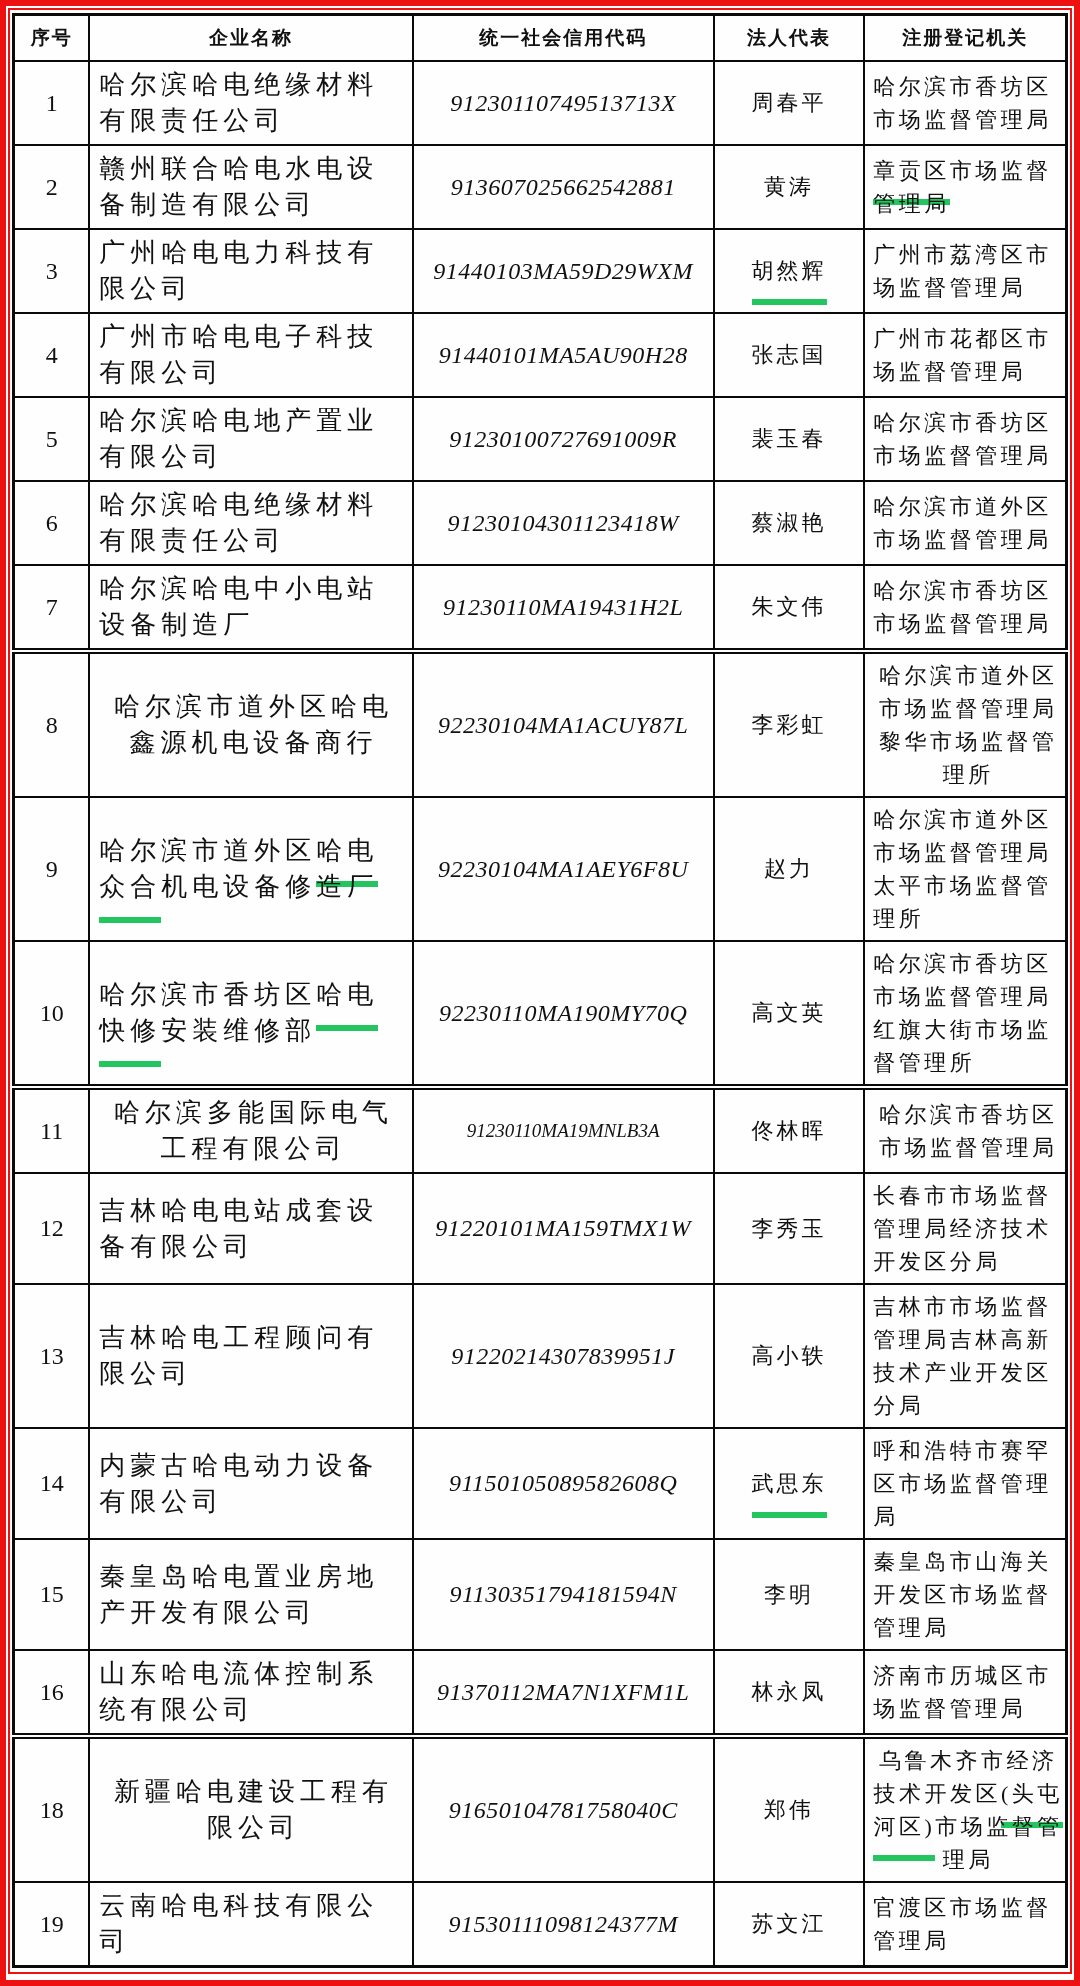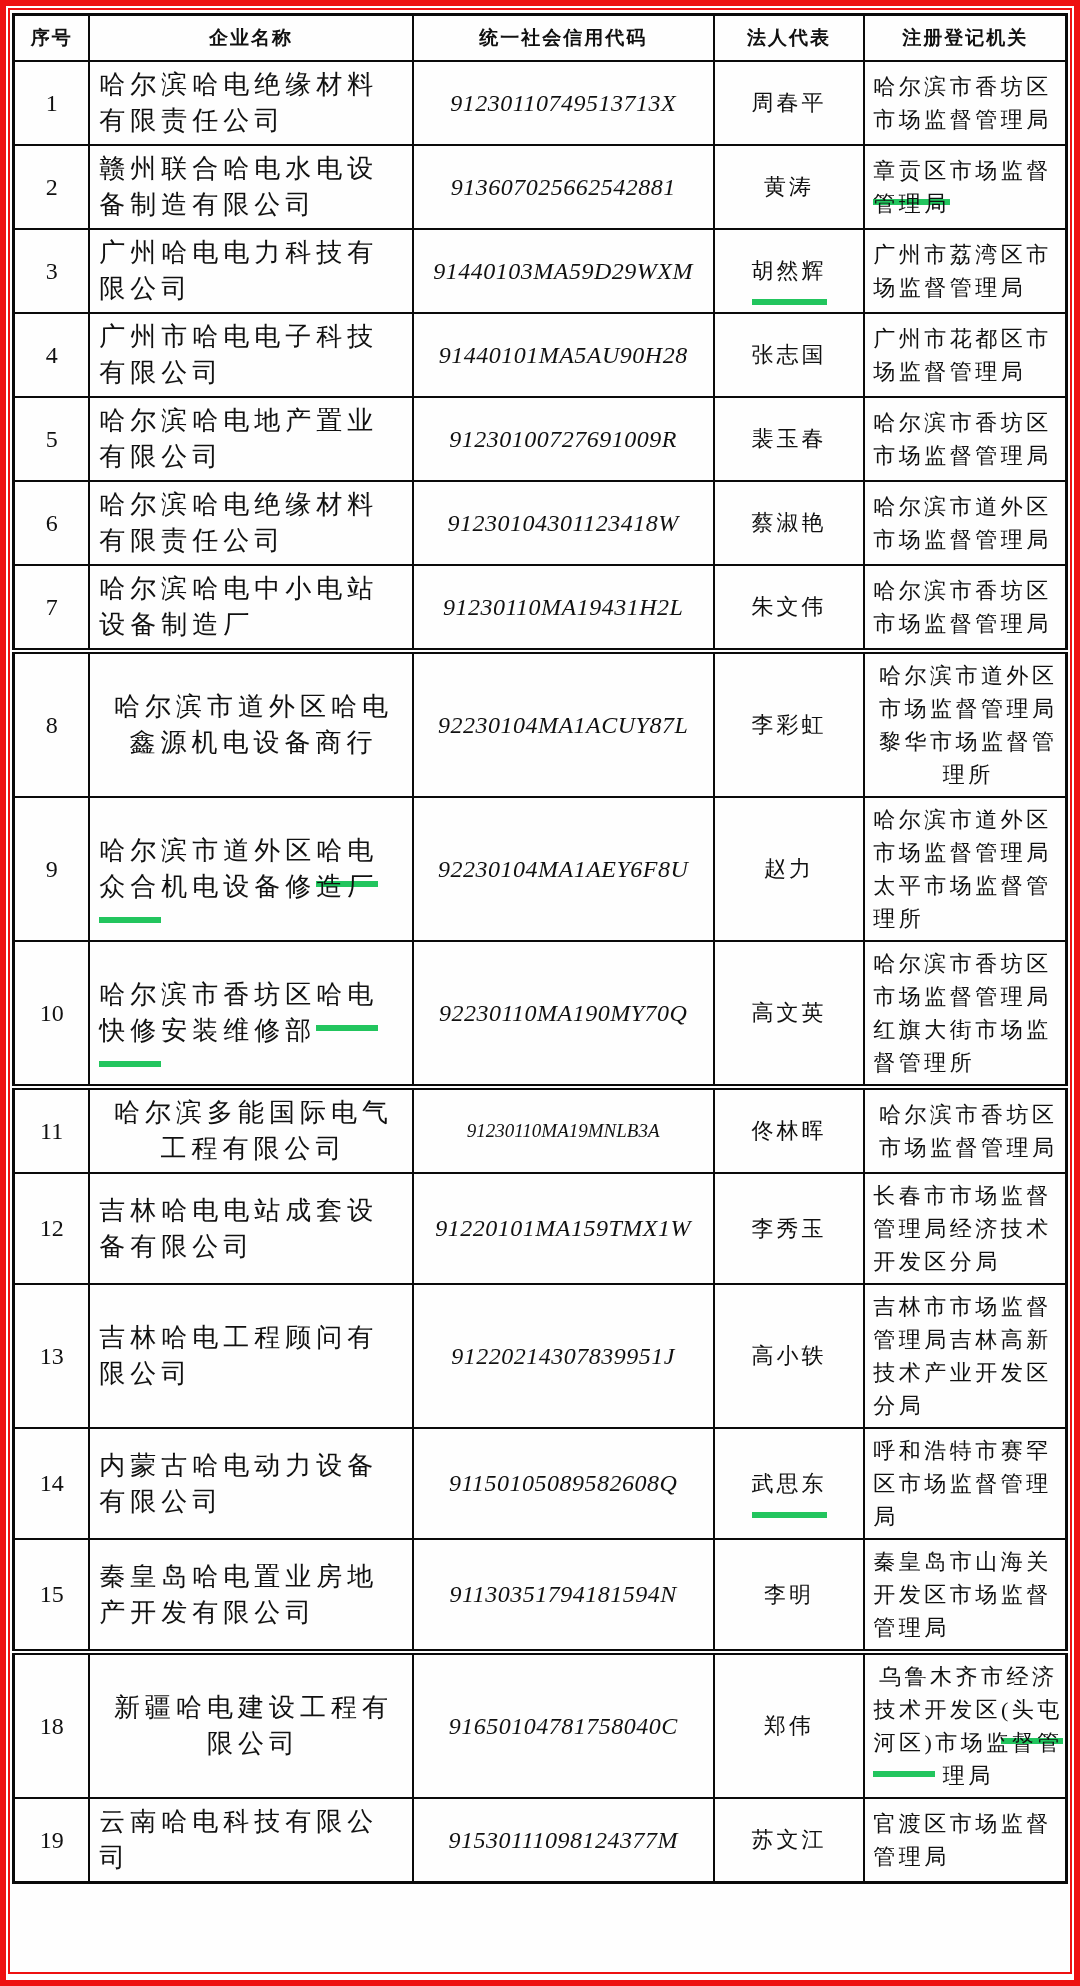--- a/index.html
+++ b/index.html
@@ -218,20 +218,27 @@
             <td class="cell-rep"><span class="u">武思东</span></td>
             <td class="cell-auth">呼和浩特市赛罕区市场监督管理局</td>
           </tr>
           <tr>
             <td class="cell-no">15</td>
             <td class="cell-name">秦皇岛哈电置业房地产开发有限公司</td>
             <td class="cell-code">91130351794181594N</td>
             <td class="cell-rep">李明</td>
             <td class="cell-auth">秦皇岛市山海关开发区市场监督管理局</td>
           </tr>
+          <tr>
+            <td class="cell-no">16</td>
+            <td class="cell-name">山东哈电流体控制系统有限公司</td>
+            <td class="cell-code">91370112MA7N1XFM1L</td>
+            <td class="cell-rep">林永凤</td>
+            <td class="cell-auth">济南市历城区市场监督管理局</td>
+          </tr>
           <tr class="pb">
             <td class="cell-no">18</td>
             <td class="cell-name">新疆哈电建设工程有限公司</td>
             <td class="cell-code">91650104781758040C</td>
             <td class="cell-rep">郑伟</td>
             <td class="cell-auth">乌鲁木齐市经济技术开发区<span class="u">(头屯河区)</span>市场监督管理局</td>
           </tr>
           <tr>
             <td class="cell-no">19</td>
             <td class="cell-name">云南哈电科技有限公司</td>

